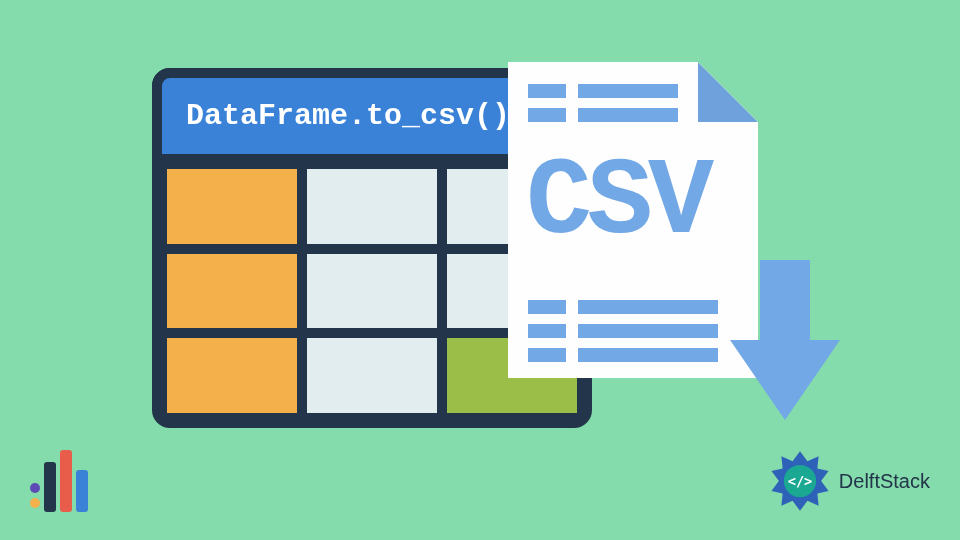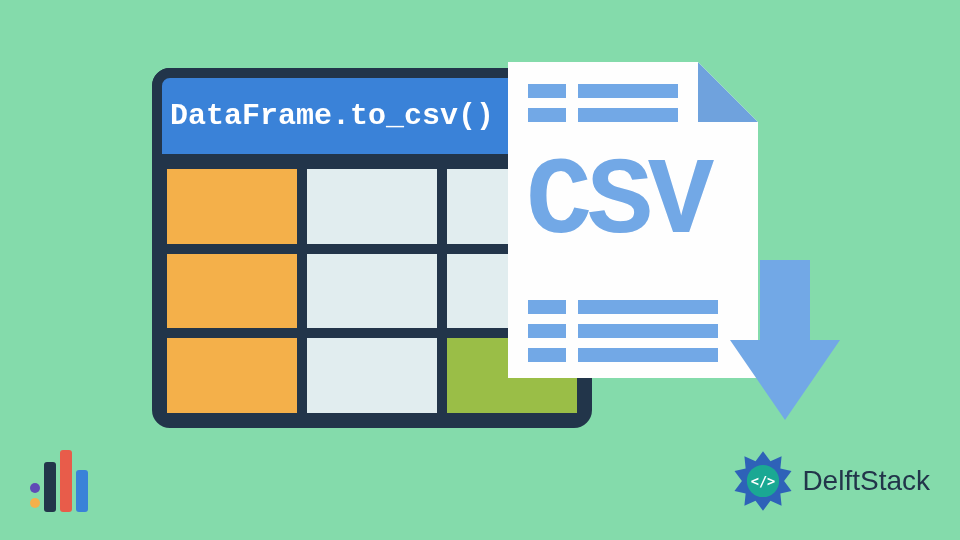--- a/index.html
+++ b/index.html
@@ -30,21 +30,21 @@
     position: absolute;
     left: -10px;
     top: -10px;
     width: 460px;
     height: 96px;
     background: #3a82d8;
     border: 10px solid #22354a;
     border-radius: 18px 18px 0 0;
     display: flex;
     align-items: center;
-    padding-left: 8px;
+    padding-left: 24px;
     color: #fff;
     font-weight: bold;
     font-size: 30px;
   }
   .table-grid {
     position: absolute;
     left: 0;
     top: 86px;
     width: 100%;
     height: calc(100% - 86px);
@@ -192,21 +192,21 @@
     gap: 8px;
   }
   .ds-emblem {
     width: 62px;
     height: 62px;
     position: relative;
   }
   .ds-emblem svg { width: 100%; height: 100%; }
   .ds-text {
     font-family: Arial, sans-serif;
-    font-size: 28px;
+    font-size: 20px;
     color: #22354a;
     font-weight: 400;
   }
 </style>
 </head>
 <body>
 
 <div class="canvas">
 
   <div class="table">

